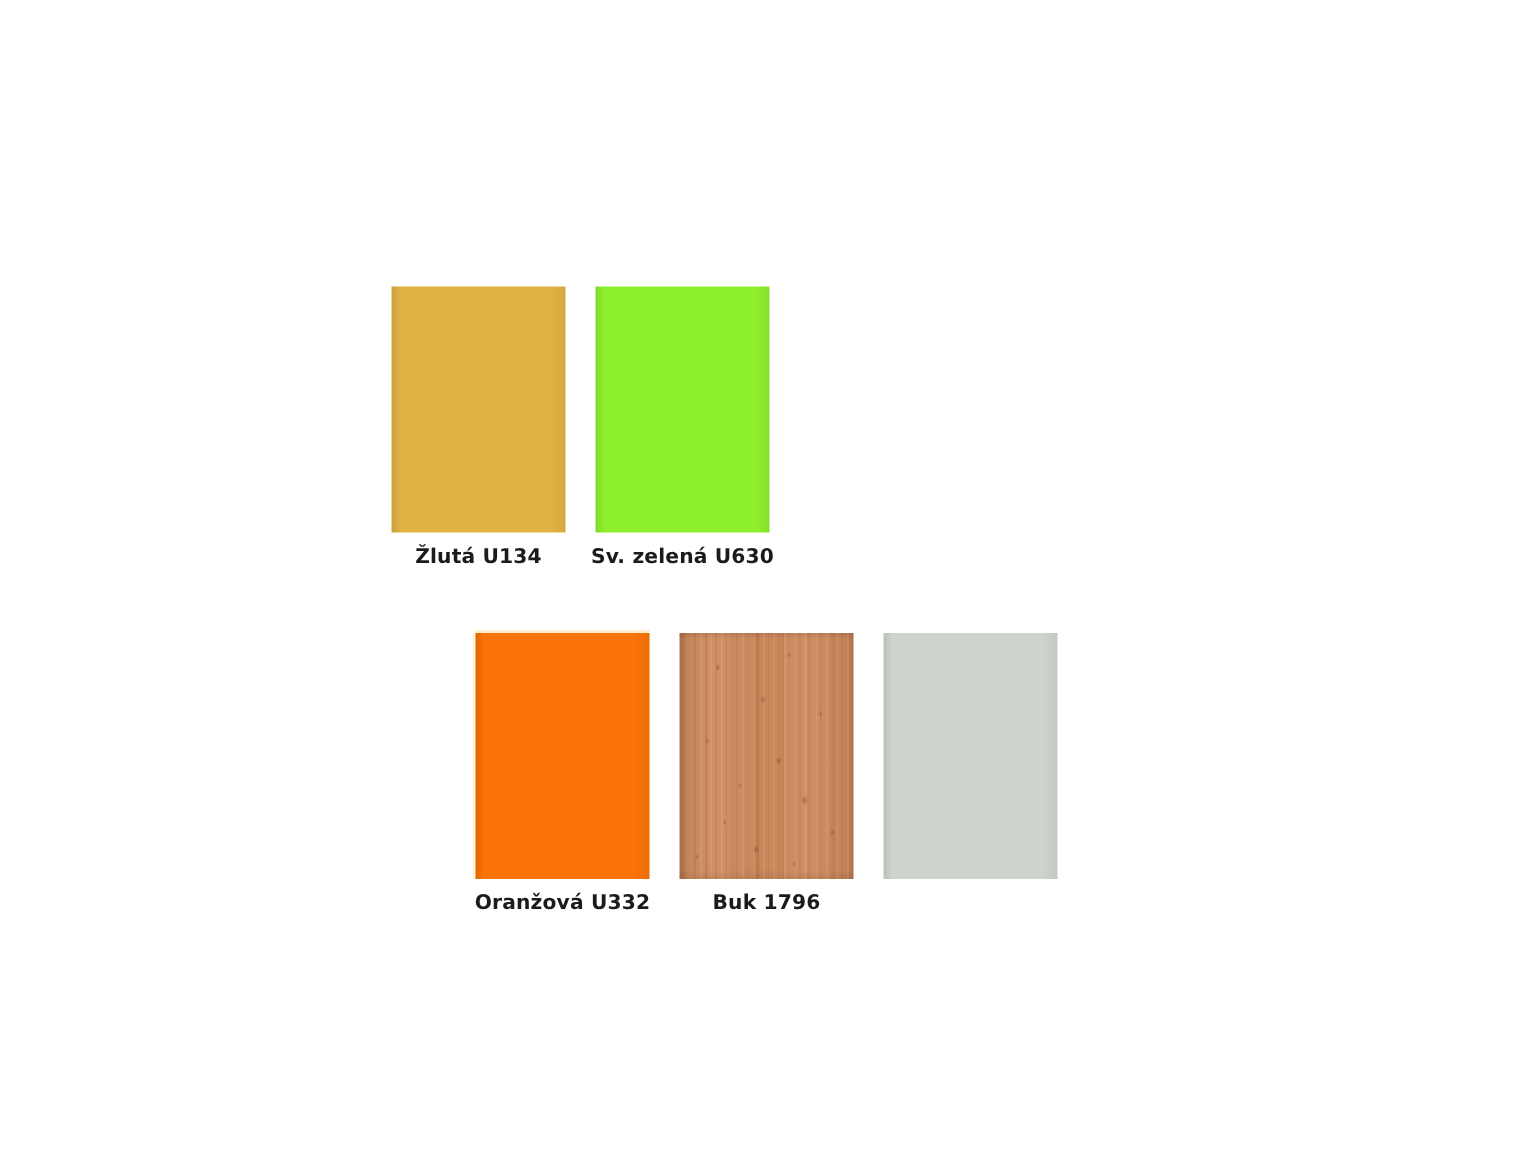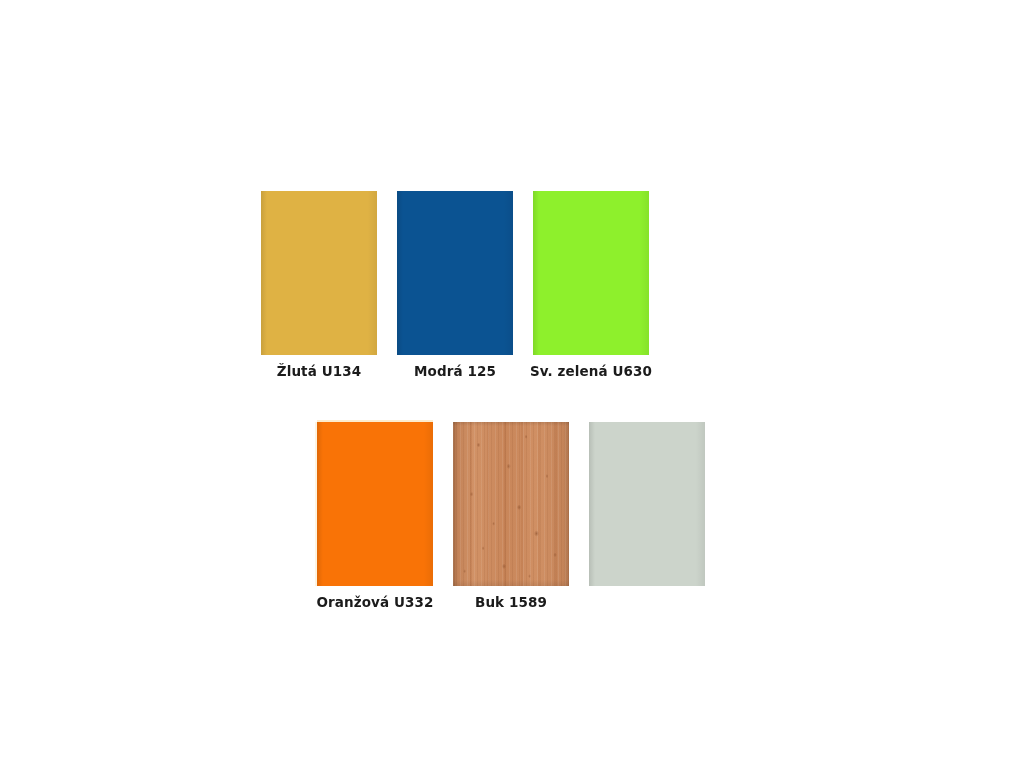--- a/index.html
+++ b/index.html
@@ -181,42 +181,38 @@
 <div id="swatch-board">
 
   <div class="swatch-row" id="row-1">
 
     <div class="swatch-cell">
       <div class="swatch-chip chip-plain" style="background-color: rgb(223, 178, 68);"></div>
       <div class="swatch-label">Žlutá U134</div>
     </div>
 
 
-    <div class="swatch-cell">
-      <div class="swatch-chip chip-plain" style="background-color: rgb(11, 83, 146);"></div>
-      <div class="swatch-label">Modrá 125</div>
-    </div>
 
     <div class="swatch-cell">
       <div class="swatch-chip chip-plain" style="background-color: rgb(142, 240, 44);"></div>
       <div class="swatch-label">Sv. zelená U630</div>
     </div>
 
   </div>
 
   <div class="swatch-row" id="row-2">
 
     <div class="swatch-cell">
       <div class="swatch-chip chip-plain chip-rim-light" style="background-color: rgb(249, 115, 6);"></div>
       <div class="swatch-label">Oranžová U332</div>
     </div>
 
     <div class="swatch-cell">
       <div class="swatch-chip chip-wood chip-wood-1796"></div>
-      <div class="swatch-label">Buk 1589</div>
+      <div class="swatch-label">Buk 1796</div>
     </div>
 
 
     <div class="swatch-cell">
       <div class="swatch-chip chip-plain" style="background-color: rgb(204, 212, 203);"></div>
       <div class="swatch-label"></div>
     </div>
 
   </div>
 

